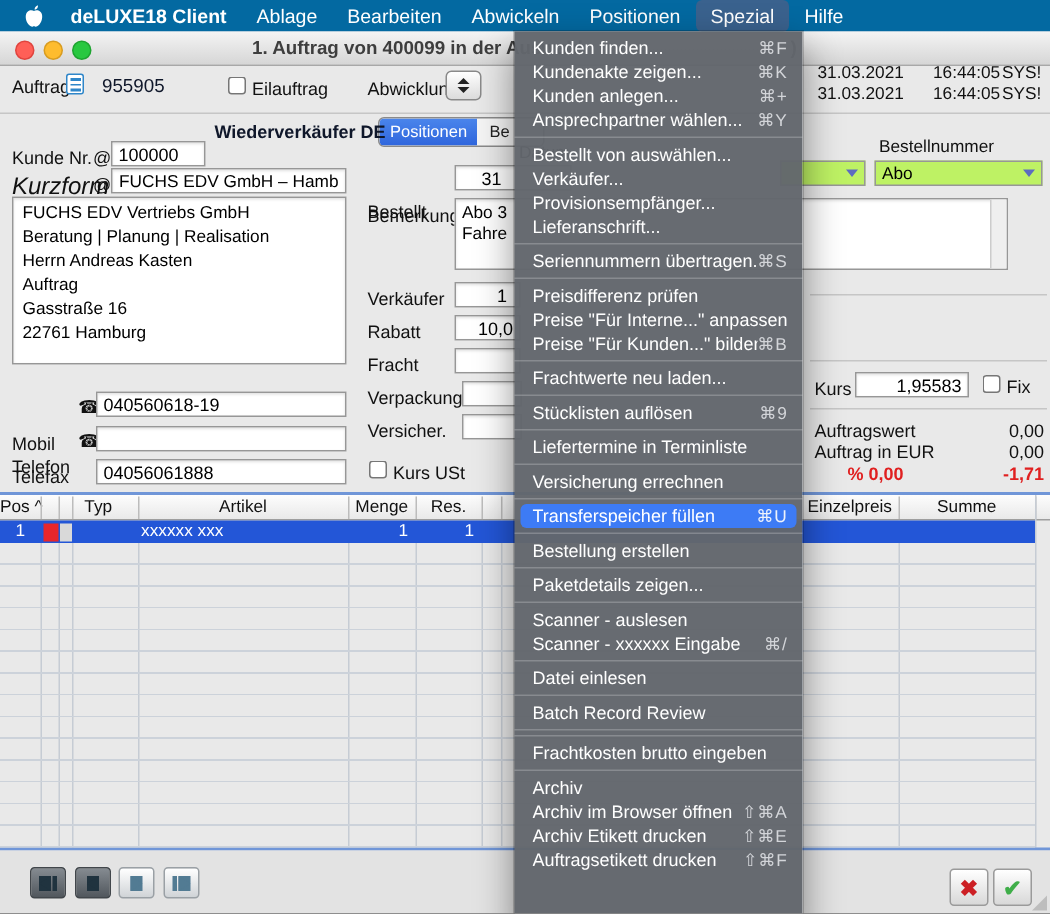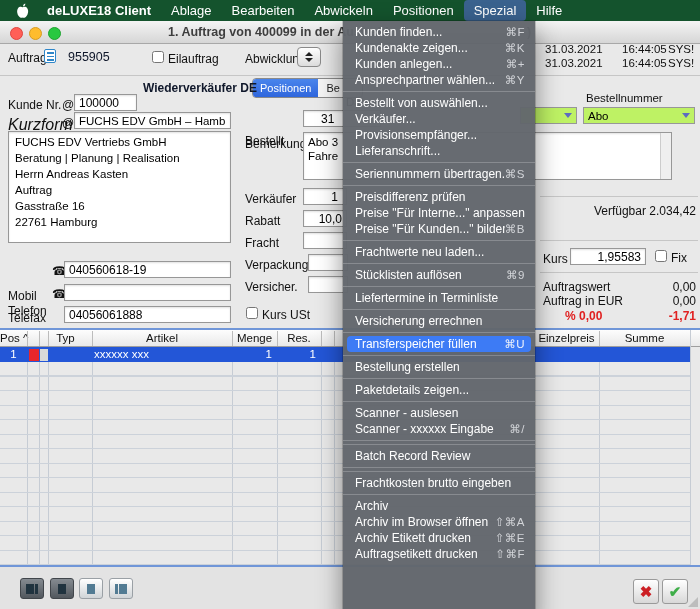--- a/index.html
+++ b/index.html
@@ -1,19 +1,19 @@
 <!DOCTYPE html>
 <html><head>
 <meta charset="utf-8">
 <style>
   html,body{margin:0;padding:0;background:#333;}
   #app{position:relative;width:700px;height:609px;overflow:hidden;background:#e9e9e9;
        font-family:"Liberation Sans",sans-serif;-webkit-font-smoothing:antialiased;}
   
-  .menubar{position:absolute;top:0;left:0;width:700px;height:21px;background:#14532d;
+  .menubar{position:absolute;top:0;left:0;width:700px;height:21px;background:#0369a1;
            display:flex;align-items:center;color:#fff;font-size:13px;padding-left:8px;box-sizing:border-box;}
   .mb-item{height:21px;display:flex;align-items:center;padding:0 10px;white-space:nowrap;}
   .mb-app{font-weight:bold;}
   .mb-active{background:#3a628e;border-radius:4px;}
   
   .titlebar{position:absolute;top:21px;left:0;width:700px;height:23px;
             background:linear-gradient(#f4f4f4,#d6d6d6);border-bottom:1px solid #a8a8a8;box-sizing:border-box;}
   .tl{position:absolute;top:6px;width:11px;height:11px;border-radius:50%;}
   .title-text{position:absolute;top:4px;left:168px;font-size:12.5px;font-weight:bold;color:#3e3e3e;white-space:nowrap;}
   .title-suffix{position:absolute;top:4px;left:527px;font-size:12.5px;font-weight:bold;color:#3e3e3e;}
@@ -186,21 +186,20 @@
   <div class="dd" style="left:520px;top:107px;width:57px;">
     <span></span>
       <span class="dd-arrow"></span>
   </div>
   <div class="dd" style="left:583px;top:107px;width:112px;">
     <span>Abo</span>
     <span class="dd-arrow"></span>
   </div>
 
   <div class="hr" style="left:540px;top:196px;width:158px;"></div>
-  <span class="lbl" style="left:540px;top:204px;width:156px;text-align:right;font-size:12px;"><span>Verfügbar</span>&nbsp;<span>2.034,42</span></span>
   <div class="hr" style="left:540px;top:240px;width:158px;"></div>
   <span class="lbl" style="left:543px;top:252px;font-size:12px;">Kurs</span>
   <input class="inp" style="left: 570px; top: 248px; width: 76px; text-align: right;" value="1,95583">
   <input type="checkbox" class="chk" style="left: 655px; top: 250px;">
   <span class="lbl" style="left:671px;top:251px;font-size:12px;">Fix</span>
   <div class="hr" style="left:540px;top:272px;width:158px;"></div>
   <span class="lbl" style="left:543px;top:280px;font-size:12px;">Auftragswert</span>
   <span class="lbl" style="left:620px;top:280px;width:76px;text-align:right;font-size:12px;">0,00</span>
   <span class="lbl" style="left:543px;top:294px;font-size:12px;">Auftrag in EUR</span>
   <span class="lbl" style="left:620px;top:294px;width:76px;text-align:right;font-size:12px;">0,00</span>
@@ -366,20 +365,24 @@
     <div class="msep"></div>
     <div class="mi">
         <span class="milbl">Scanner - auslesen</span>
         <span class="misc"></span>
       </div>
     <div class="mi">
         <span class="milbl">Scanner - xxxxxx Eingabe</span>
         <span class="misc">⌘/</span>
       </div>
     <div class="msep"></div>
+    <div class="mi">
+        <span class="milbl">Datei einlesen</span>
+        <span class="misc"></span>
+      </div>
     <div class="msep"></div>
     <div class="mi">
         <span class="milbl">Batch Record Review</span>
         <span class="misc"></span>
       </div>
     <div class="msep"></div>
     <div class="msep"></div>
     <div class="mi">
         <span class="milbl">Frachtkosten brutto eingeben</span>
         <span class="misc"></span>

